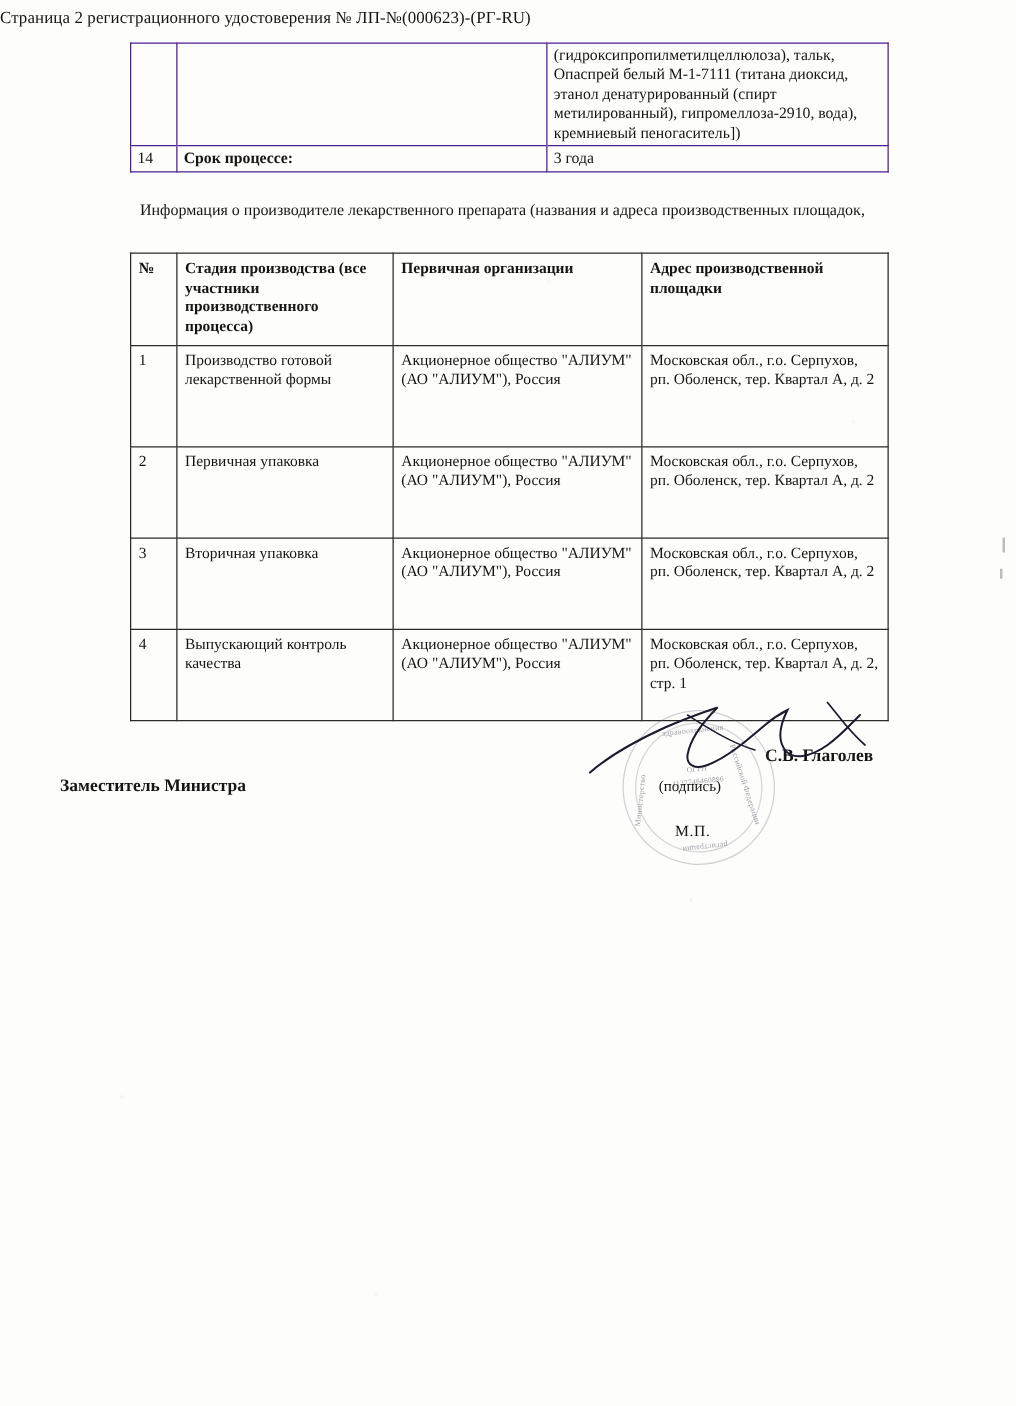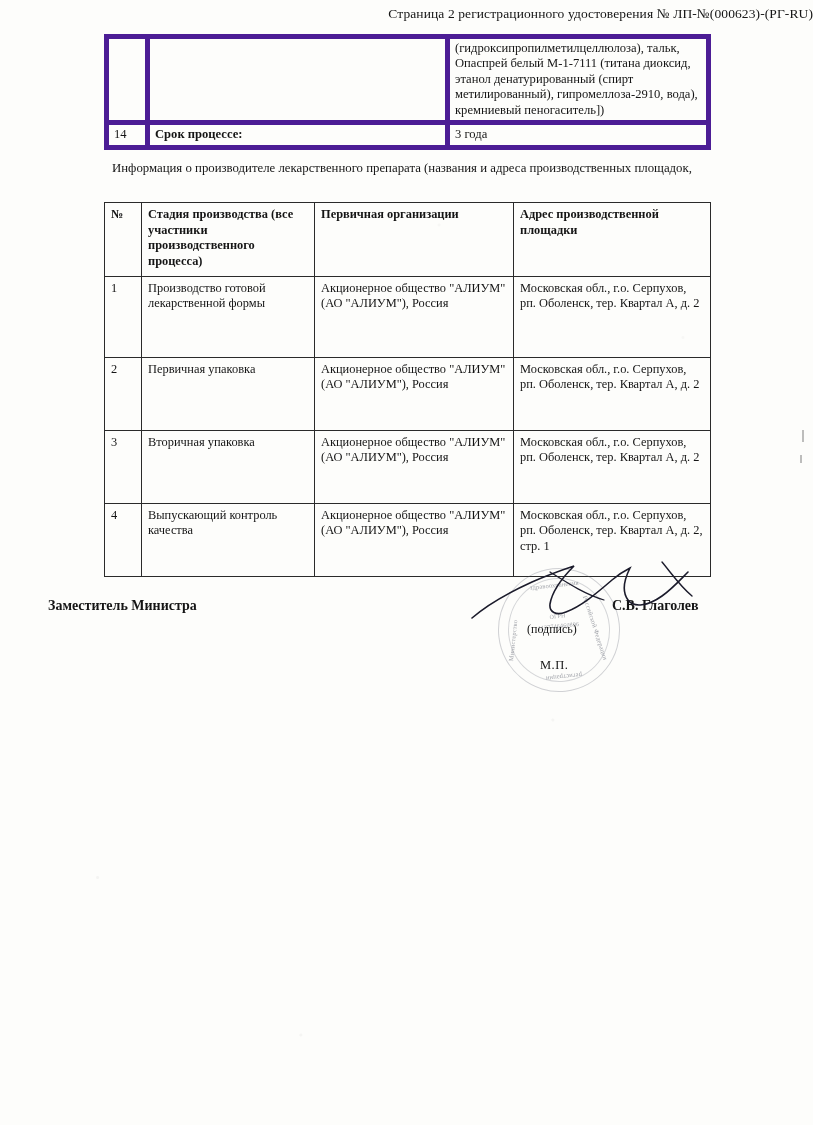--- a/index.html
+++ b/index.html
@@ -32,37 +32,37 @@
       radial-gradient(circle at 84% 30%, rgba(0,0,0,0.025) 0 1px, transparent 2px),
       radial-gradient(circle at 54% 20%, rgba(0,0,0,0.025) 0 1px, transparent 2px);
     pointer-events: none;
   }
 
   .doc-header {
     position: absolute;
     top: 6px;
     left: 0;
     width: 100%;
-    text-align: right;
+    text-align: left;
     font-size: 13.5px;
     letter-spacing: 0.1px;
   }
 
   
   .table-top {
     position: absolute;
     top: 34px;
     left: 104px;
     width: 607px;
     border-collapse: collapse;
     font-size: 12.6px;
     line-height: 1.23;
   }
   .table-top td {
-    border: 5px solid #4c1d95;
+    border: 1px solid #4c1d95;
     vertical-align: top;
     padding: 2px 5px;
   }
   .tt-num { width: 26px; text-align: left; }
   .tt-label { width: 285px; font-weight: bold; }
   .tt-val { }
   .tt-empty-l, .tt-empty-n { border-bottom: none !important; }
   .center { text-align: left; }
 
   
@@ -99,21 +99,21 @@
   .col-no { width: 24px; }
   .col-stage { width: 160px; }
   .col-org { width: 186px; }
   .col-addr { }
   .table-man tbody td { height: 62px; }
   .table-man tbody tr:first-child td { height: 70px; }
 
   
   .sign-title {
     position: absolute;
-    top: 598px;
+    top: 622px;
     left: 48px;
     font-size: 14px;
     font-weight: bold;
     text-align: center;
   }
   .sign-name {
     position: absolute;
     top: 598px;
     left: 612px;
     font-size: 14px;

